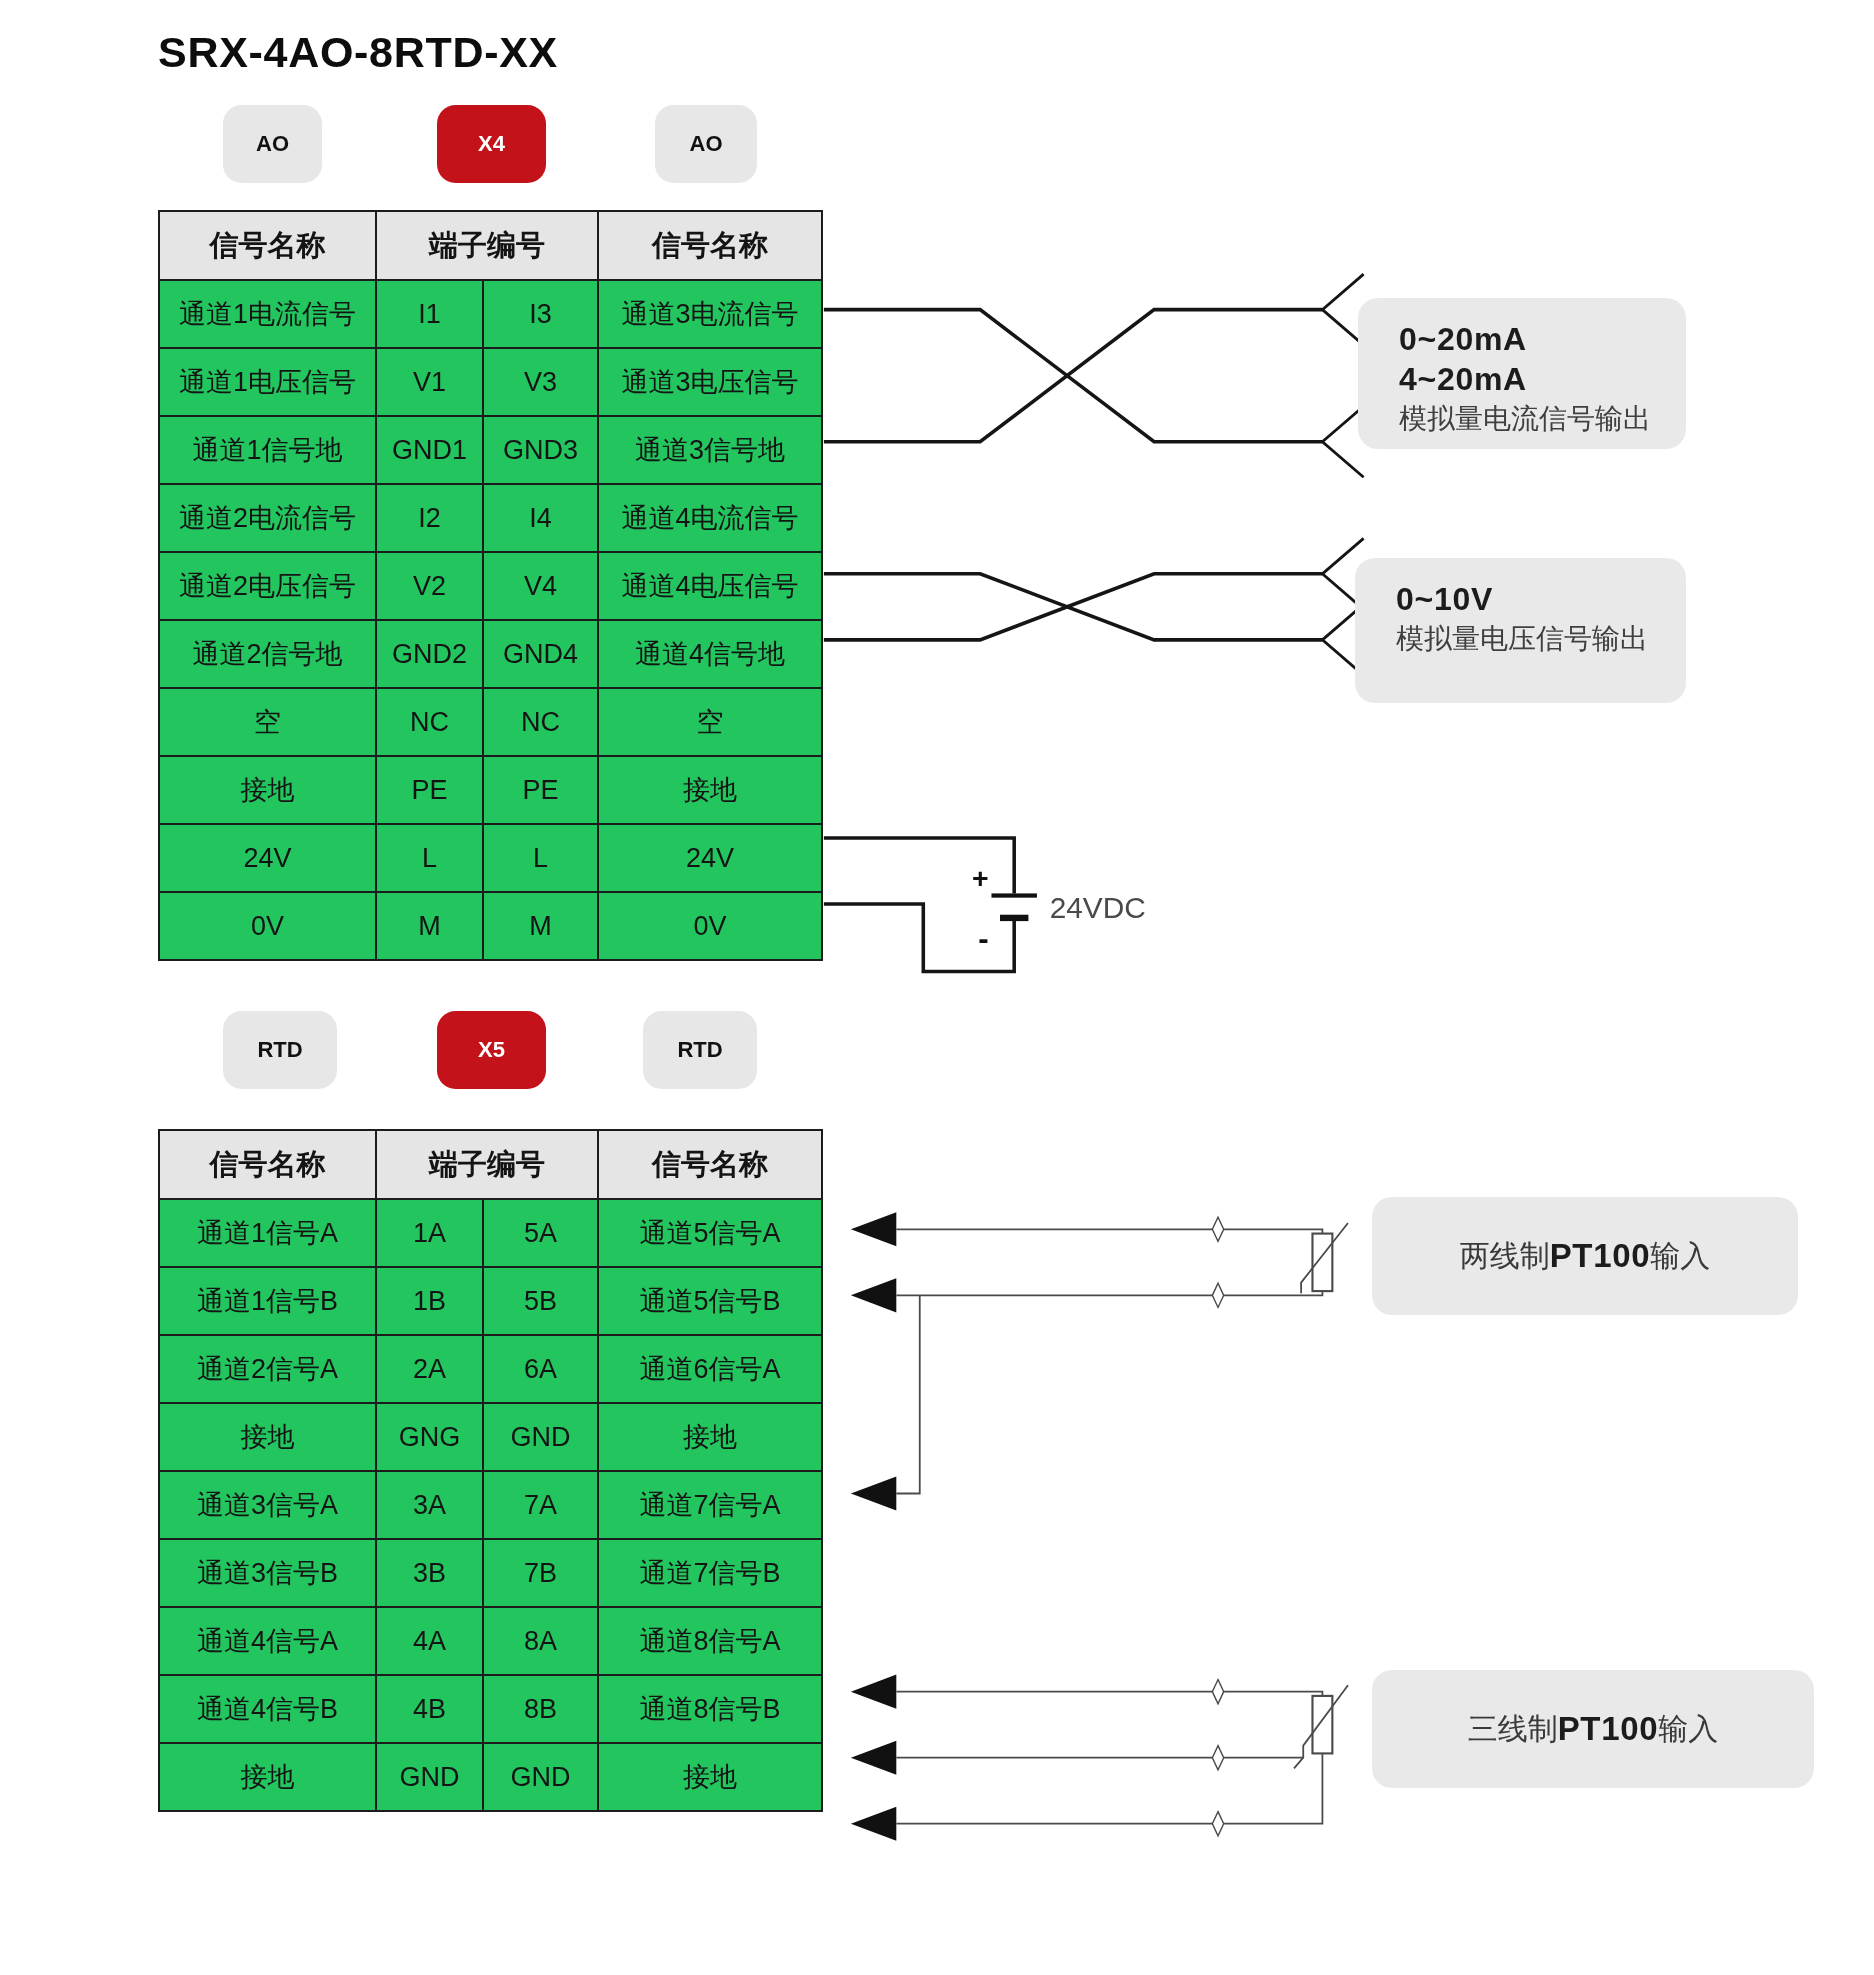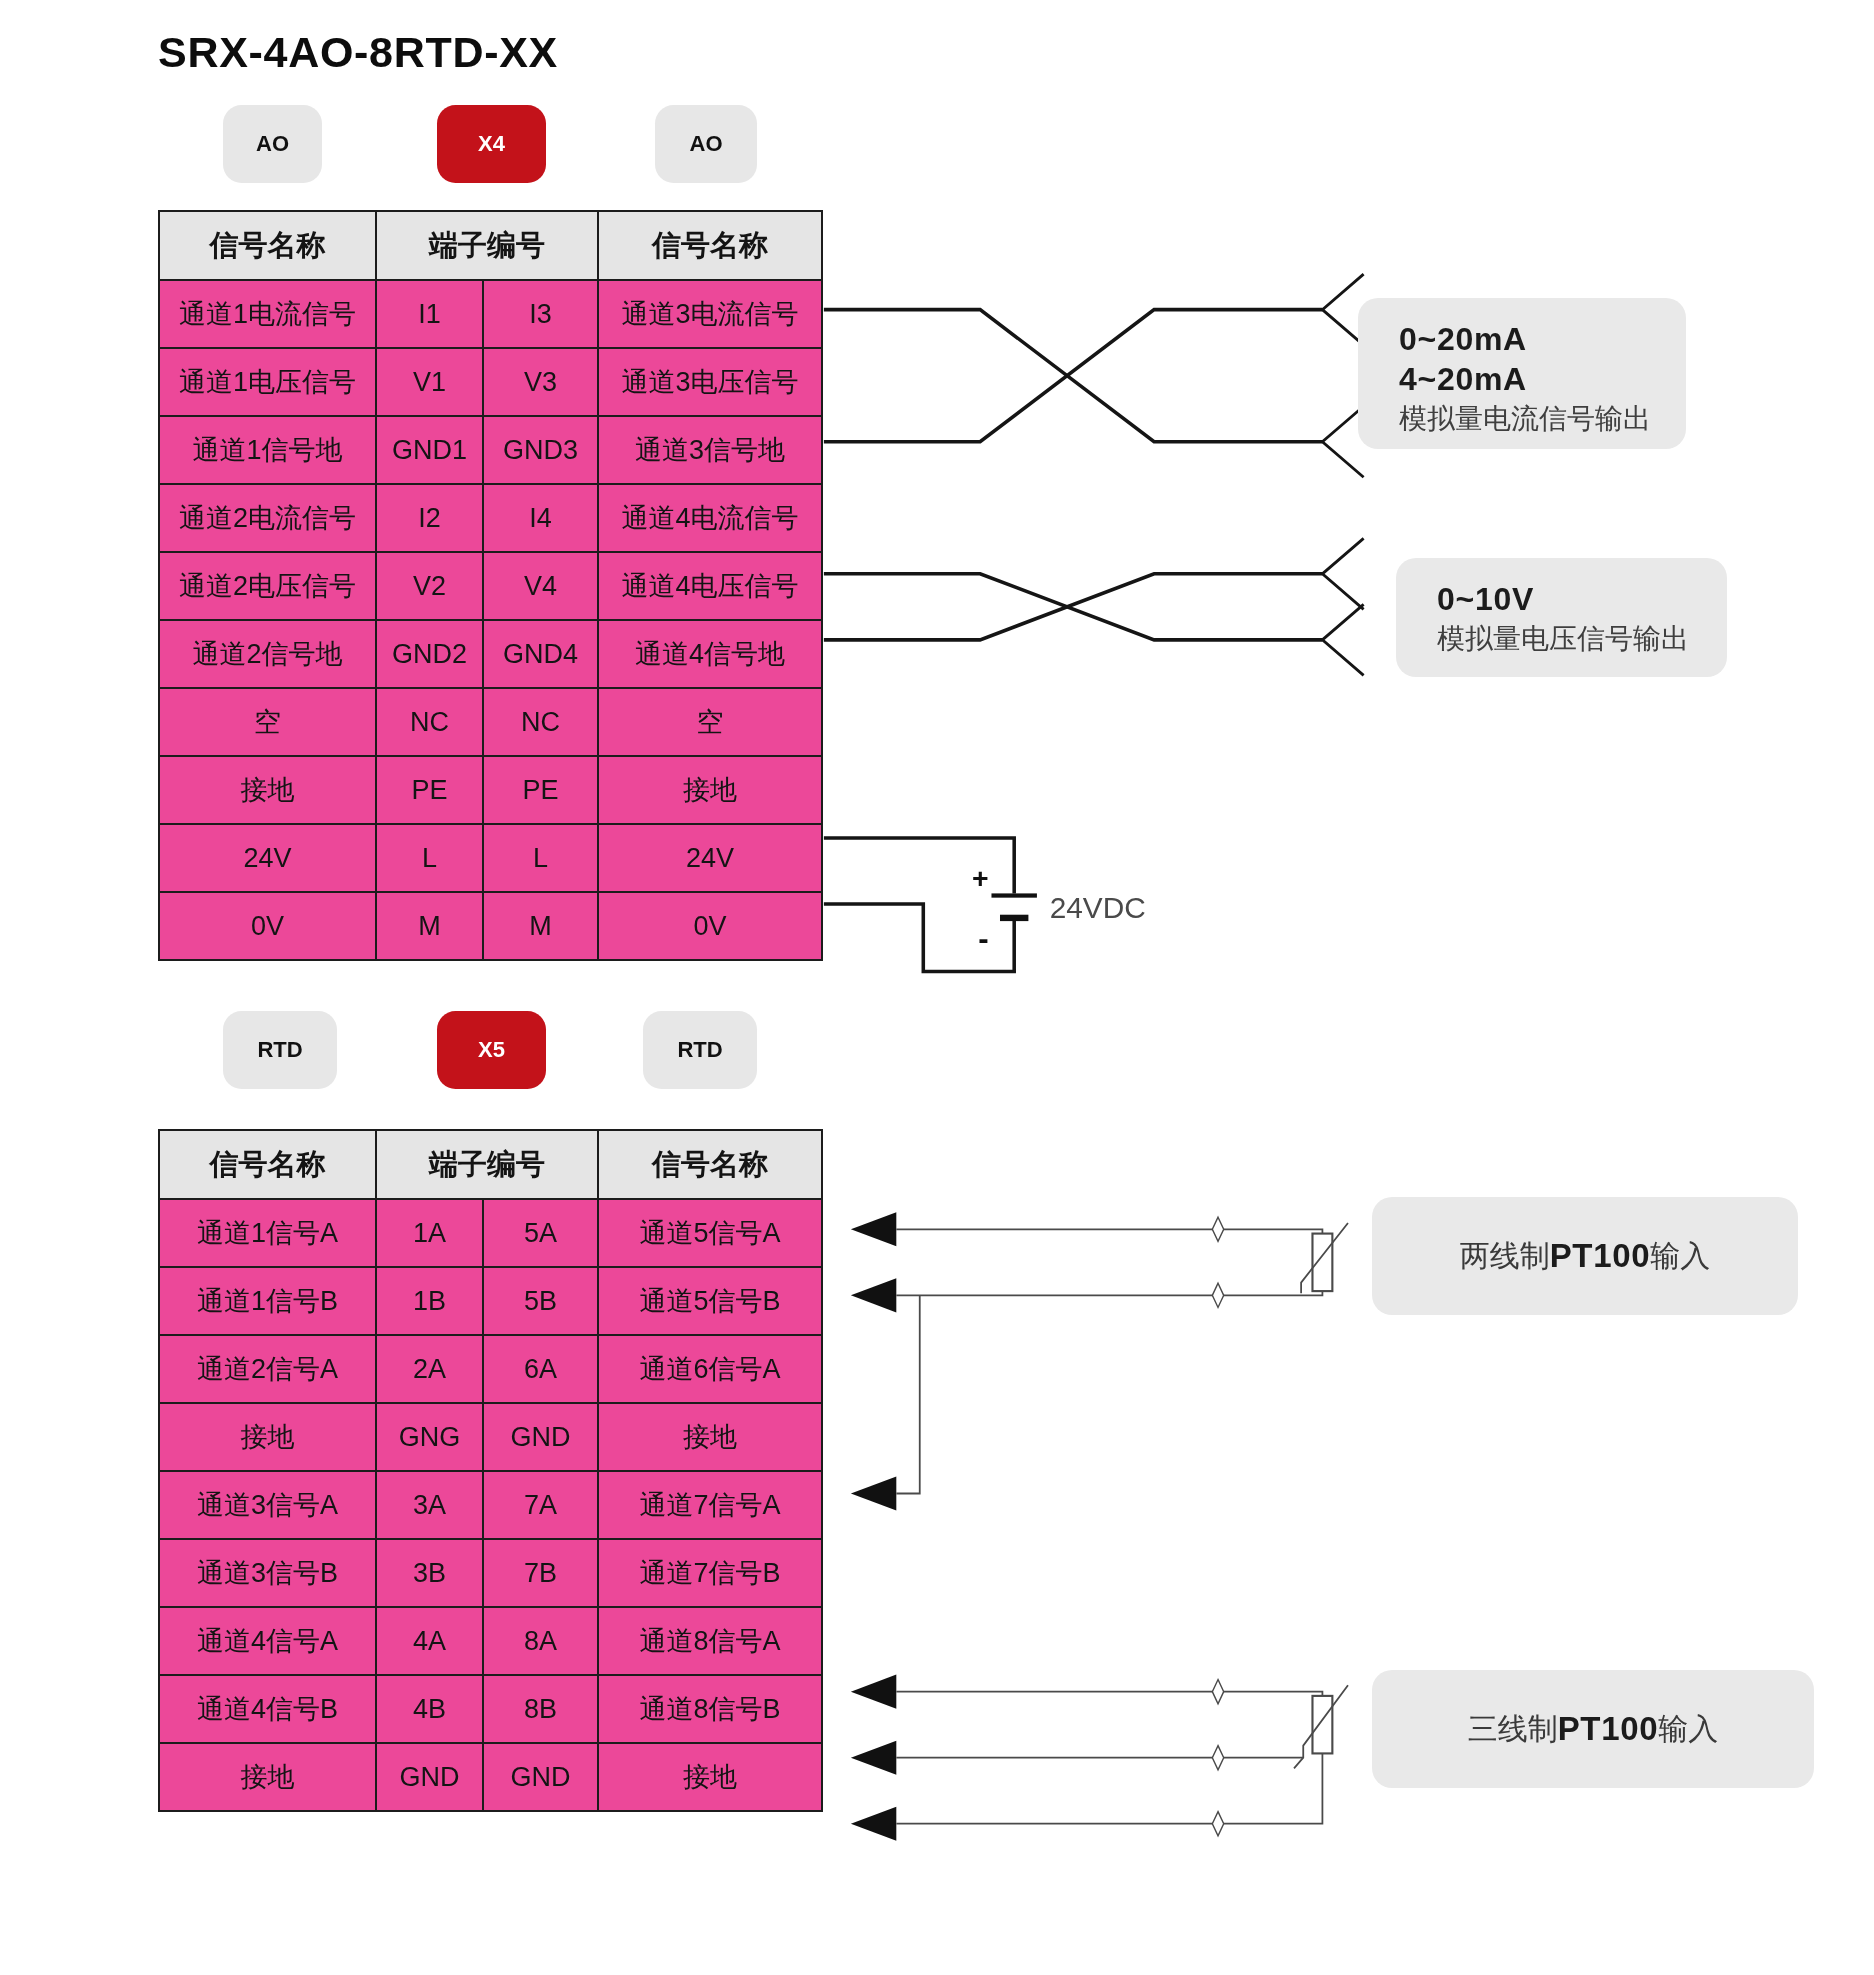--- a/index.html
+++ b/index.html
@@ -6,21 +6,21 @@
   body{font-family:"Liberation Sans","DejaVu Sans",sans-serif;}
   .canvas{position:relative;width:1875px;height:1975px;background:#ffffff;overflow:hidden;}
 
   .page-title{position:absolute;left:158px;top:28px;font-size:43px;font-weight:800;
     letter-spacing:0.7px;color:#0d0d0d;white-space:nowrap;}
 
   .badge{position:absolute;height:78px;border-radius:18.5px;display:flex;align-items:center;
     justify-content:center;font-size:22px;font-weight:700;color:#111;background:#e7e7e7;}
   .badge.red{background:#c3121a;color:#ffffff;}
 
-  table.term{position:absolute;border-collapse:collapse;table-layout:fixed;background:#ec4899;}
+  table.term{position:absolute;border-collapse:collapse;table-layout:fixed;background:#22c55e;}
   table.term th,table.term td{border:2.1px solid #1c1c1c;text-align:center;vertical-align:middle;
     padding:0;color:#141414;overflow:hidden;}
   table.term{border:2.8px solid #1c1c1c;}
   table.term th{height:67px;background:#e5e5e5;font-size:29px;font-weight:700;}
   table.term td{height:66px;font-size:27px;font-weight:400;}
   col.c0{width:217px;} col.c1{width:107px;} col.c2{width:115px;} col.c3{width:224px;}
 
   .anno-box{position:absolute;background:#e9e9e9;border-radius:20px;color:#1c1c1c;}
   .anno-box .pad{padding:21px 0 0 41px;}
   .anno-line-bold{font-size:32px;font-weight:800;line-height:40px;letter-spacing:0.7px;white-space:nowrap;}
@@ -272,21 +272,21 @@
   </svg>
 
   <div class="anno-box" style="left:1358px;top:298px;width:328px;height:151px;">
     <div class="pad">
       <div class="anno-line-bold">0~20mA</div>
       <div class="anno-line-bold">4~20mA</div>
       <div class="anno-line">模拟量电流信号输出</div>
     </div>
   </div>
 
-  <div class="anno-box" style="left:1396px;top:558px;width:331px;height:119px;">
+  <div class="anno-box" style="left:1355px;top:558px;width:331px;height:145px;">
     <div class="pad">
       <div class="anno-line-bold">0~10V</div>
       <div class="anno-line">模拟量电压信号输出</div>
     </div>
   </div>
 
   <div class="anno-box" style="left:1372px;top:1197px;width:426px;height:118px;">
     <div class="anno-center">
       <span>两线制 </span>
       <b>PT100</b>

